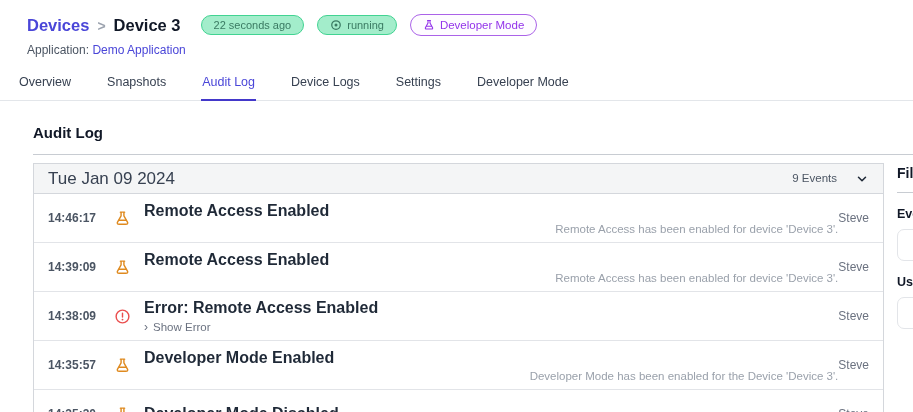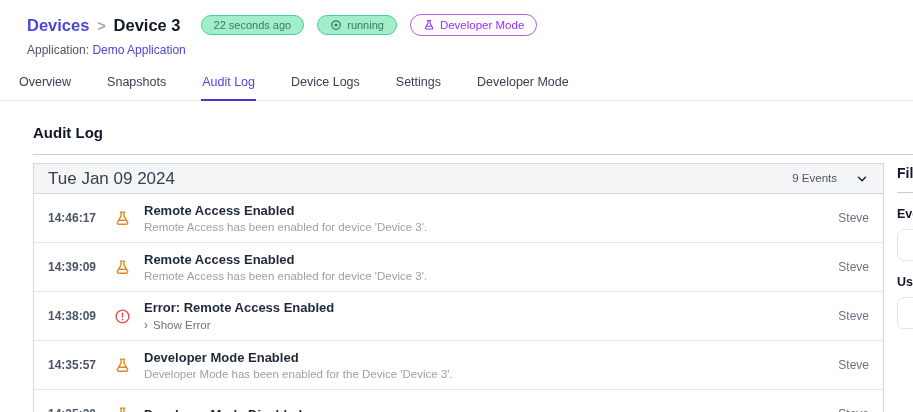--- a/index.html
+++ b/index.html
@@ -43,22 +43,22 @@
   .group-date { font-size: 17px; color: #374151; }
   .group-right { display: flex; align-items: flex-start; gap: 18px; }
   .group-count { font-size: 11.5px; color: #4b5563; }
   .chev-btn { display: flex; align-items: center; cursor: pointer; color: #1f2937; }
 
   .audit-row { display: flex; align-items: center; padding: 8px 14px;
     border-bottom: 1px solid #e2e4e8; height: 49px; }
   .row-time { width: 52px; flex: none; font-size: 12px; color: #4b5563; font-weight: bold; }
   .row-icon { flex: none; margin-left: 14px; display: flex; align-items: center; }
   .row-main { flex: 1; margin-left: 13px; min-width: 0; }
-  .row-title { font-size: 13px; font-weight: 600; color: #1f2937; }
-  .row-desc { font-size: 11.5px; color: #9aa1ab; margin-top: 3px; }
+  .row-title { font-size: 16px; font-weight: 600; color: #1f2937; }
+  .row-desc { font-size: 11.5px; color: #9aa1ab; margin-top: 3px; text-align: right; }
   .row-action { display: flex; align-items: center; gap: 5px; font-size: 11.5px;
     color: #6b7280; margin-top: 3px; cursor: pointer; }
   .row-action .chev { font-size: 12px; color: #6b7280; }
   .row-user { flex: none; font-size: 12px; color: #6b7280; }
 
   .flask { color: #df8a1f; }
   .err { color: #ea4e4e; }
 
   
   .filter-panel { margin-left: 13px; width: 150px; flex: none; }

